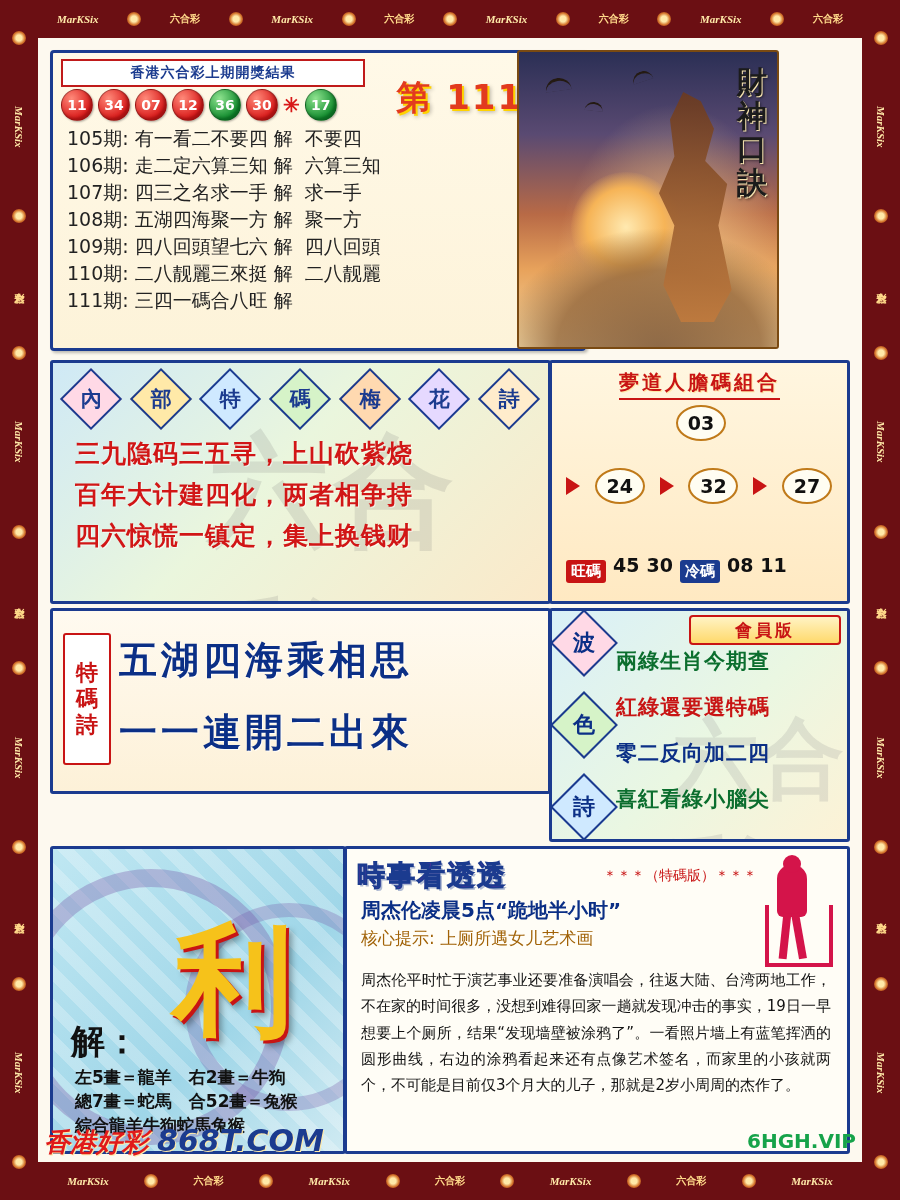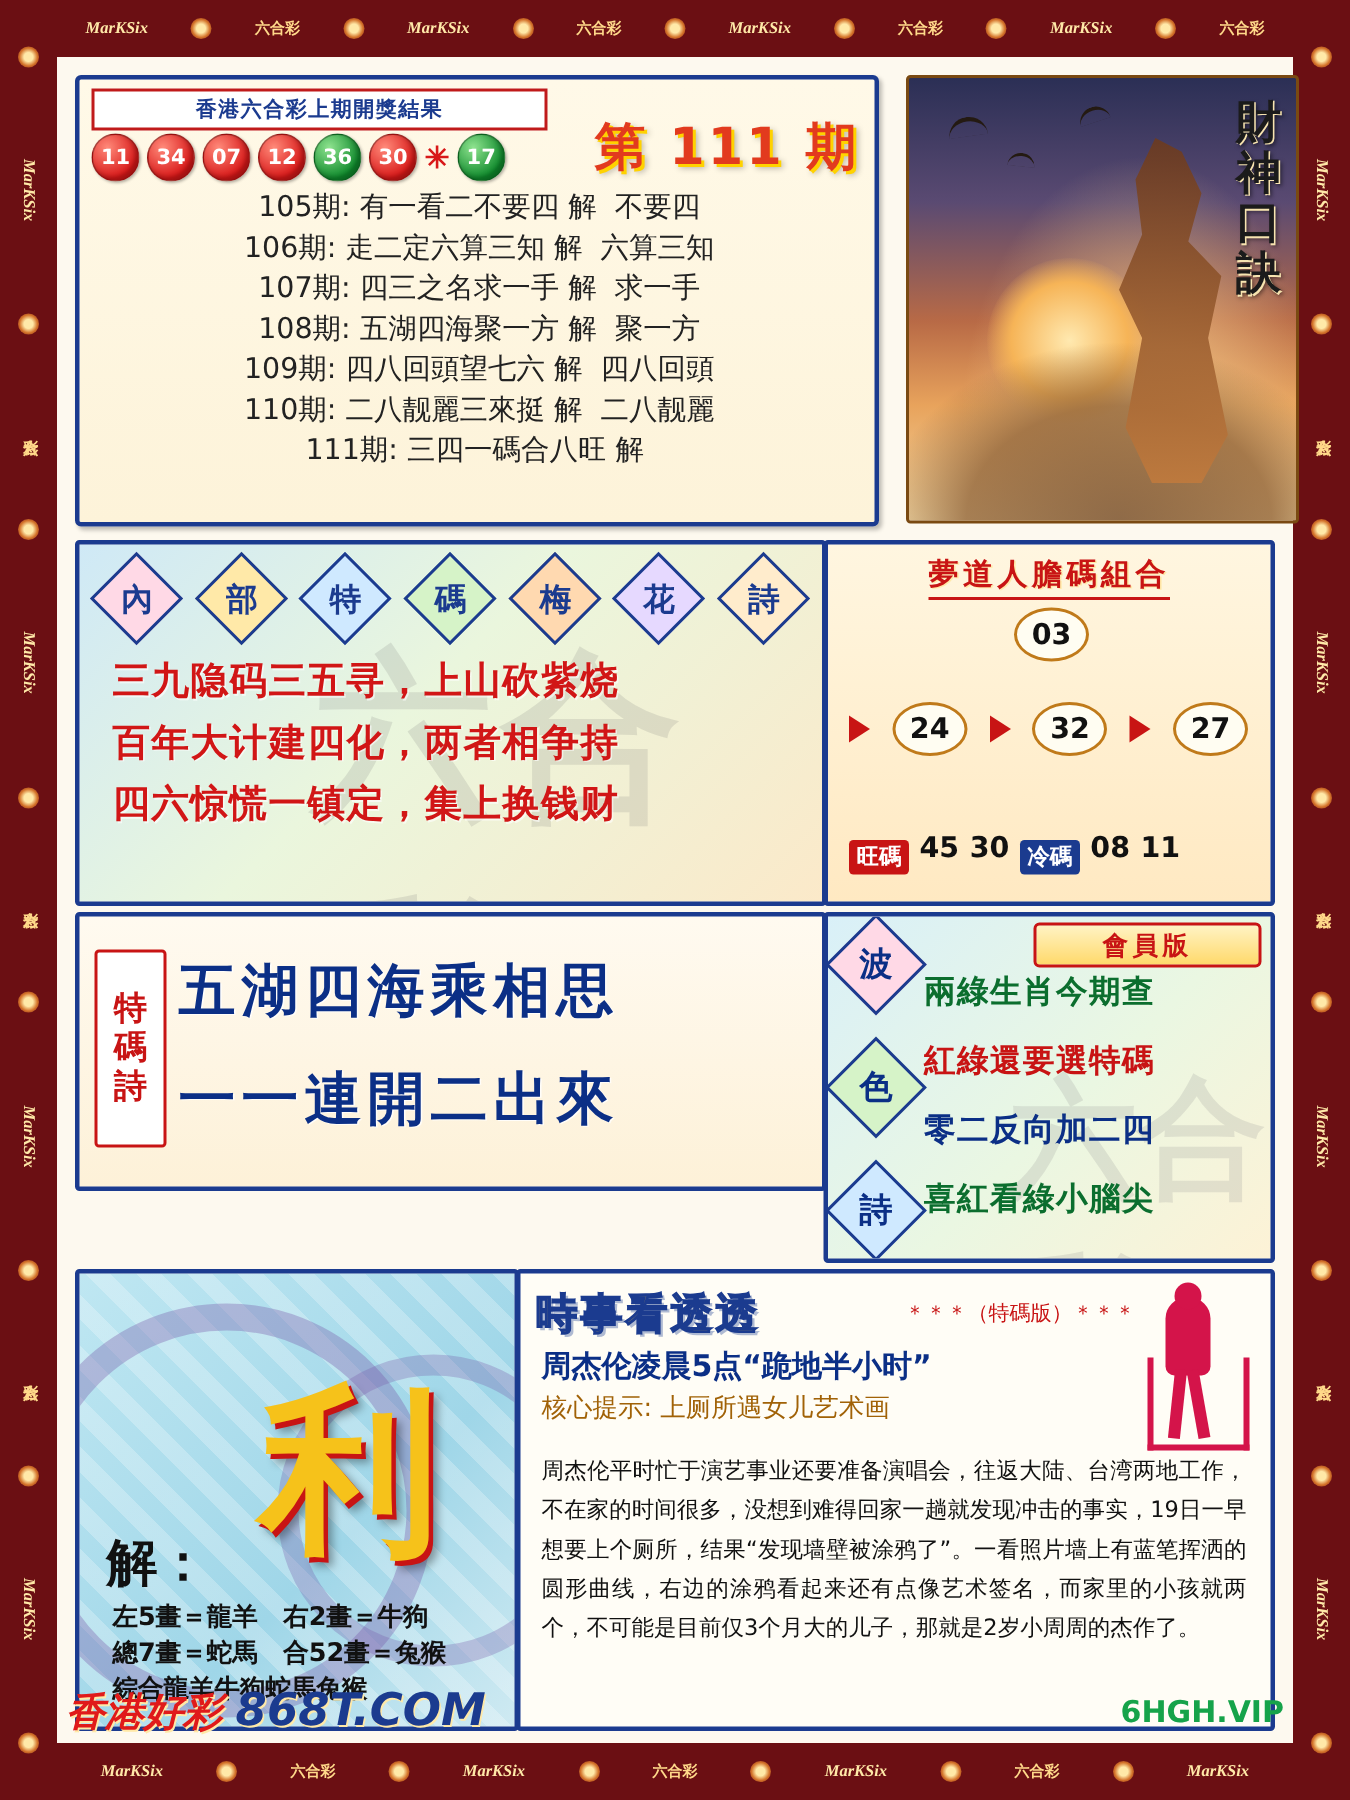--- a/index.html
+++ b/index.html
@@ -41,21 +41,21 @@
     background:radial-gradient(circle,#ffe9a8 30%,#d4732a 60%,#6b0f13 100%);
     flex:none;
   }
   .vside .bmark{writing-mode:vertical-rl;}
   
   .content{
     position:absolute;left:38px;top:38px;width:824px;height:1124px;
     background:#fdf9ef;
   }
   
-  .sec1{position:absolute;left:12px;top:12px;width:816px;height:300px;text-align:center;}
+  .sec1{position:absolute;left:12px;top:12px;width:729px;height:300px;}
   .resultbox{
     position:absolute;left:0;top:0;width:530px;height:295px;
     background:linear-gradient(#fff9e8,#fdf3d9);
     border:3px solid #1b3b8f;border-radius:4px;
     box-shadow:2px 2px 3px rgba(0,0,0,.25);
     overflow:hidden;
   }
   .res-title{
     position:absolute;left:8px;top:6px;width:300px;height:24px;
     border:2px solid #c01a1a;background:#fff;
@@ -289,21 +289,21 @@
     position:absolute;left:22px;font-size:17px;color:#111;font-weight:bold;
     font-family:"DejaVu Sans", sans-serif;white-space:nowrap;
   }
   .j1{bottom:62px;margin-top:48px;} .j2{bottom:38px;} .j3{bottom:14px;}
   .newsbox{
     position:absolute;right:0;top:0;width:500px;height:302px;
     background:#fffdf6;border:3px solid #1b3b8f;border-radius:3px;overflow:hidden;
   }
   .news-title{
     position:absolute;left:10px;top:8px;
-    font-size:28px;font-weight:bold;color:#737373;
+    font-size:28px;font-weight:bold;color:#a21caf;
     -webkit-text-stroke:1px #1b3b8f;
     text-shadow:2px 2px 0 rgba(27,59,143,.35);
     font-family:"DejaVu Sans", sans-serif;letter-spacing:2px;
   }
   .news-sub{
     position:absolute;left:256px;top:18px;font-size:14px;color:#c81414;
     font-family:"DejaVu Sans", sans-serif;
   }
   .news-h1{
     position:absolute;left:14px;top:48px;width:400px;

